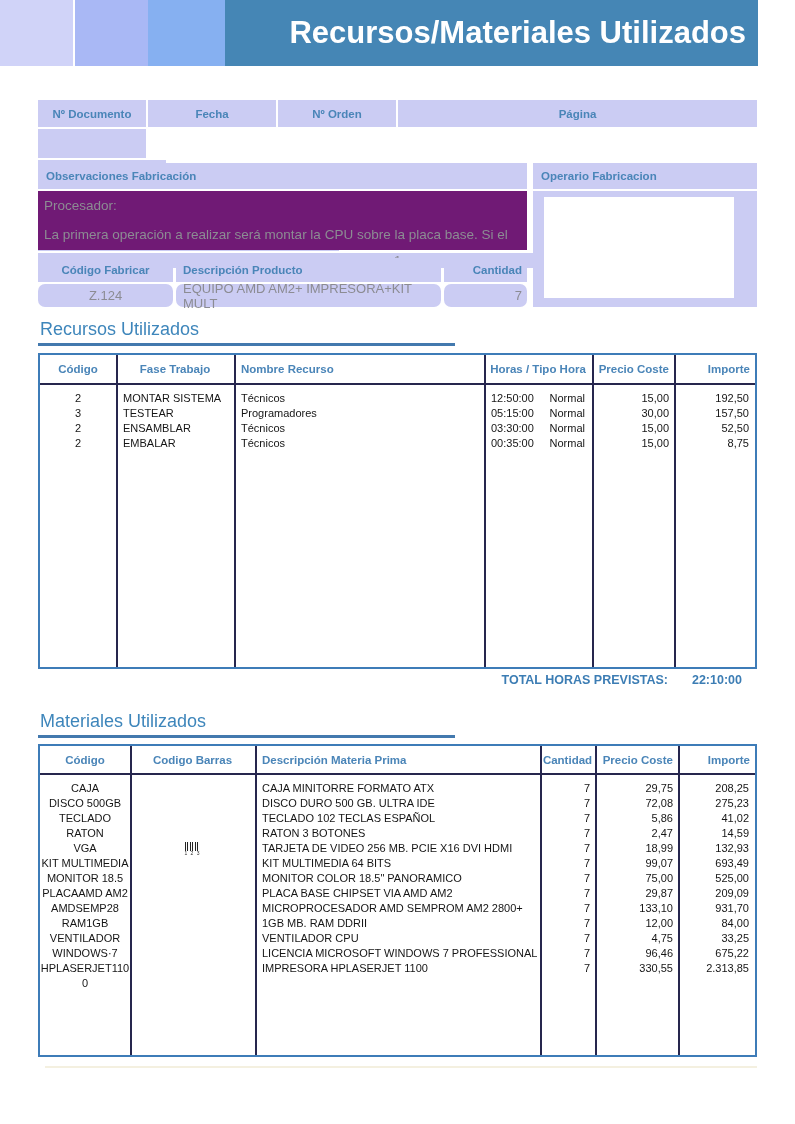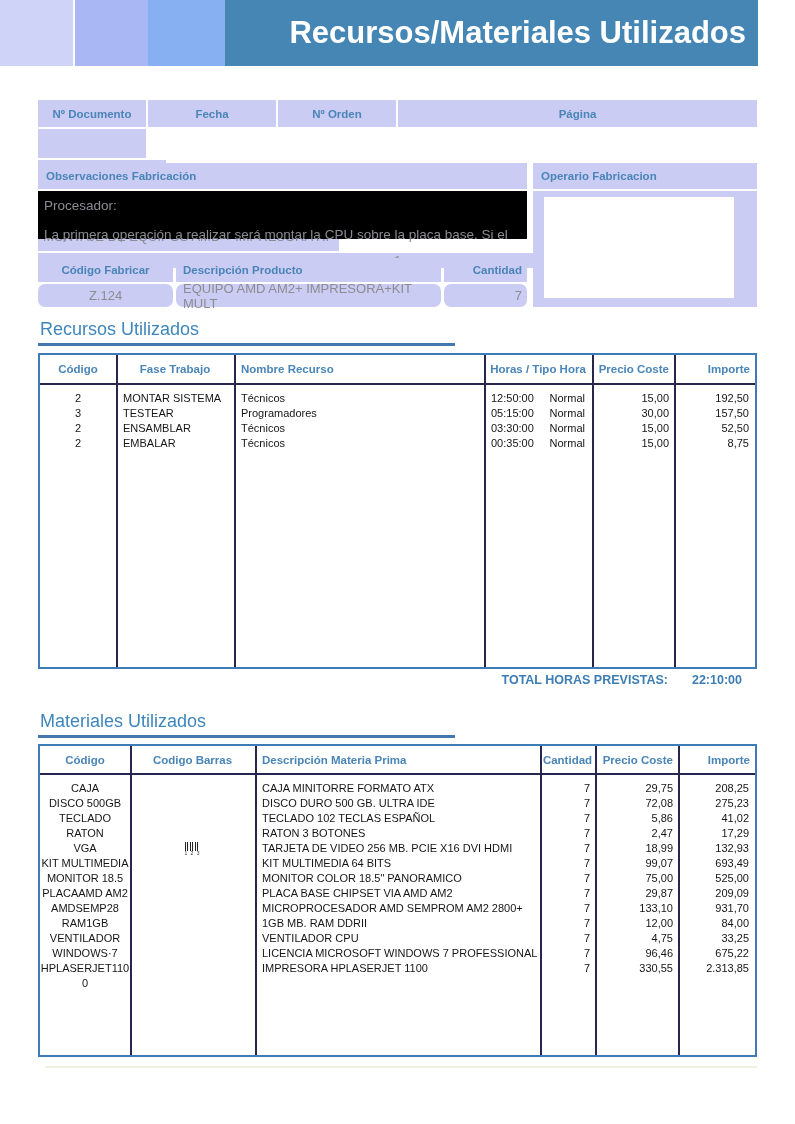--- a/index.html
+++ b/index.html
@@ -19,21 +19,21 @@
   .dv{margin-top:2px;flex-direction:column;}
   .dc{background:#cbccf3;display:flex;align-items:center;justify-content:center;box-sizing:border-box;}
   .dh .dc{height:27px;color:#4a85b8;font-weight:bold;font-size:11.5px;}
   .dv .dc{height:29px;color:#8c8c93;font-size:13px;}
   .dc1{width:108px}.dc2{width:128px}.dc3{width:118px}.dc4{width:301px}.dc5{flex:1}
   
   .lvh{position:absolute;height:26px;background:#cbccf3;color:#4a85b8;font-weight:bold;
        font-size:11.5px;display:flex;align-items:center;padding-left:8px;box-sizing:border-box;}
   .obs-header{left:38px;top:163px;width:489px;}
   .op-header{left:533px;top:163px;width:224px;}
-  .obs-body{position:absolute;left:38px;top:191px;width:489px;height:48px;background:#000000;
+  .obs-body{position:absolute;left:38px;top:191px;width:489px;height:59px;background:#701a75;
             color:#8c8c93;font-size:13.5px;padding:7px 6px;box-sizing:border-box;}
   .obs-line2{margin-top:14px;}
   .prod-h,.prod-v{position:absolute;left:38px;width:489px;display:flex;gap:3px;}
   .prod-h{top:258px;height:24px;}
   .prod-v{top:284px;height:23px;}
   .pc{background:#cbccf3;display:flex;align-items:center;box-sizing:border-box;}
   .prod-h .pc{color:#4a85b8;font-weight:bold;font-size:11.5px;}
   .prod-v .pc{color:#8c8c93;font-size:13px;border-radius:7px;}
   .pc1{width:135px;justify-content:center;}
   .pc2{width:265px;padding-left:7px;}
@@ -244,21 +244,21 @@
           <div class="tc mc4 tcr">7</div>
           <div class="tc mc5 tcr">5,86</div>
           <div class="tc mc6 tcr2">41,02</div>
         </div>
         <div class="trow">
           <div class="tc mc1 tcc">RATON</div>
           <div class="tc mc2 tcc"></div>
           <div class="tc mc3 tcl">RATON 3 BOTONES</div>
           <div class="tc mc4 tcr">7</div>
           <div class="tc mc5 tcr">2,47</div>
-          <div class="tc mc6 tcr2">17,29</div>
+          <div class="tc mc6 tcr2">14,59</div>
         </div>
         <div class="trow">
           <div class="tc mc1 tcc">VGA</div>
           <div class="tc mc2 tcc"><div class="bc"><div class="bars"></div><div class="bcap">1 2 3</div></div></div>
           <div class="tc mc3 tcl">TARJETA DE VIDEO 256 MB. PCIE X16 DVI HDMI</div>
           <div class="tc mc4 tcr">7</div>
           <div class="tc mc5 tcr">18,99</div>
           <div class="tc mc6 tcr2">132,93</div>
         </div>
         <div class="trow">

